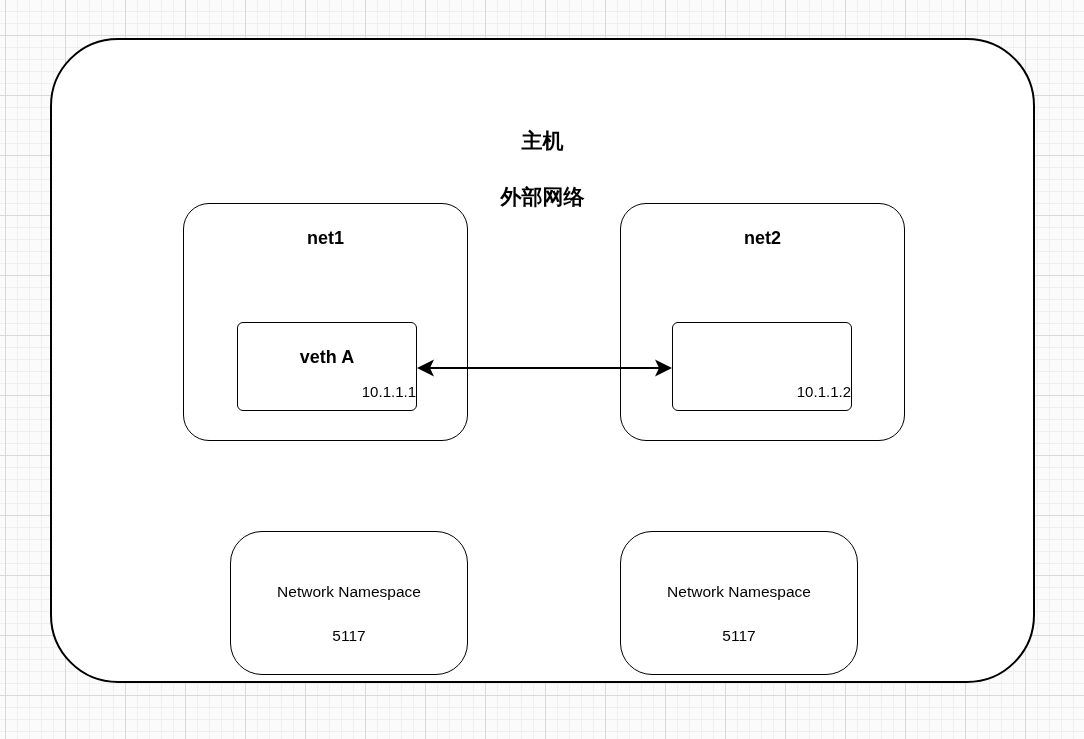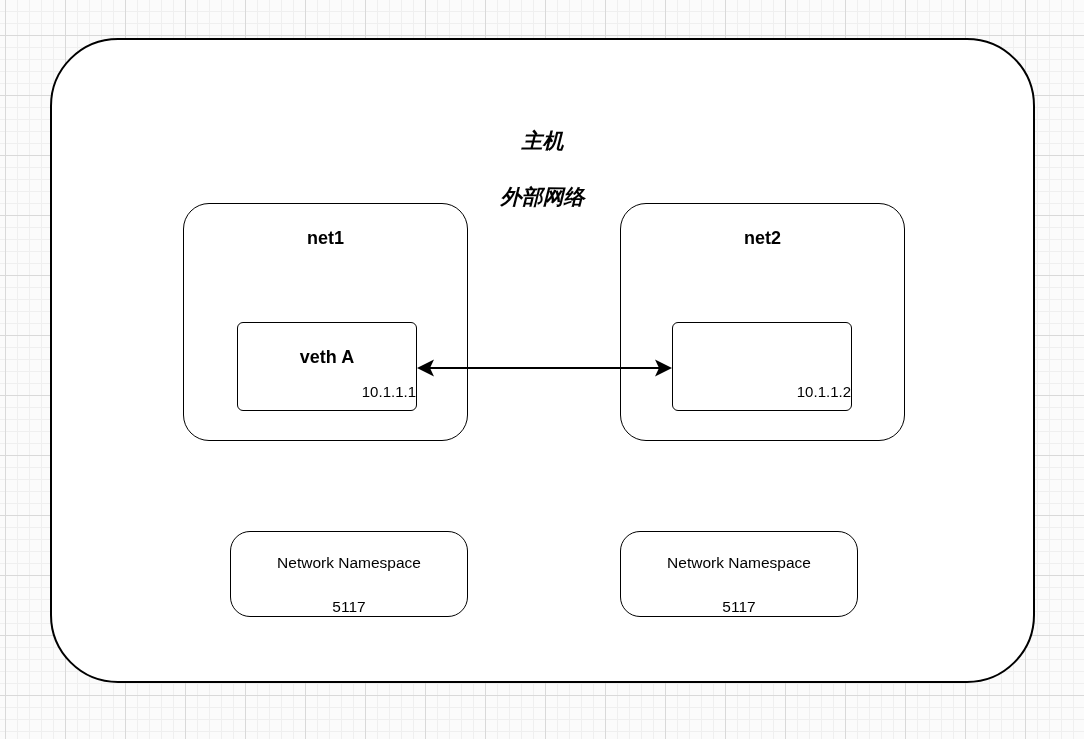--- a/index.html
+++ b/index.html
@@ -39,21 +39,20 @@
   }
   .host-title {
     position: absolute;
     left: 50px; top: 99px;
     width: 985px;
     text-align: center;
     font-size: 21px;
     font-weight: bold;
     line-height: 28px;
     white-space: pre-line;
-    font-style: italic;
   }
   .ns-box {
     top: 203px;
     width: 285px; height: 238px;
     border-radius: 26px;
   }
   .ns-box.left  { left: 183px; }
   .ns-box.right { left: 620px; }
   .ns-label {
     position: absolute;
@@ -81,22 +80,22 @@
   .veth-ip {
     position: absolute;
     bottom: 10px; left: 0;
     width: 100%;
     text-align: right;
     font-size: 15px;
     font-weight: normal;
   }
   .proc-box {
     top: 531px;
-    width: 238px; height: 86px;
-    border-radius: 20px;
+    width: 238px; height: 144px;
+    border-radius: 32px;
     display: flex;
     align-items: center;
     justify-content: center;
     text-align: center;
     font-size: 15.5px;
     line-height: 22px;
   }
   .proc-box.left  { left: 230px; }
   .proc-box.right { left: 620px; }
   .proc-text { white-space: pre-line; }

